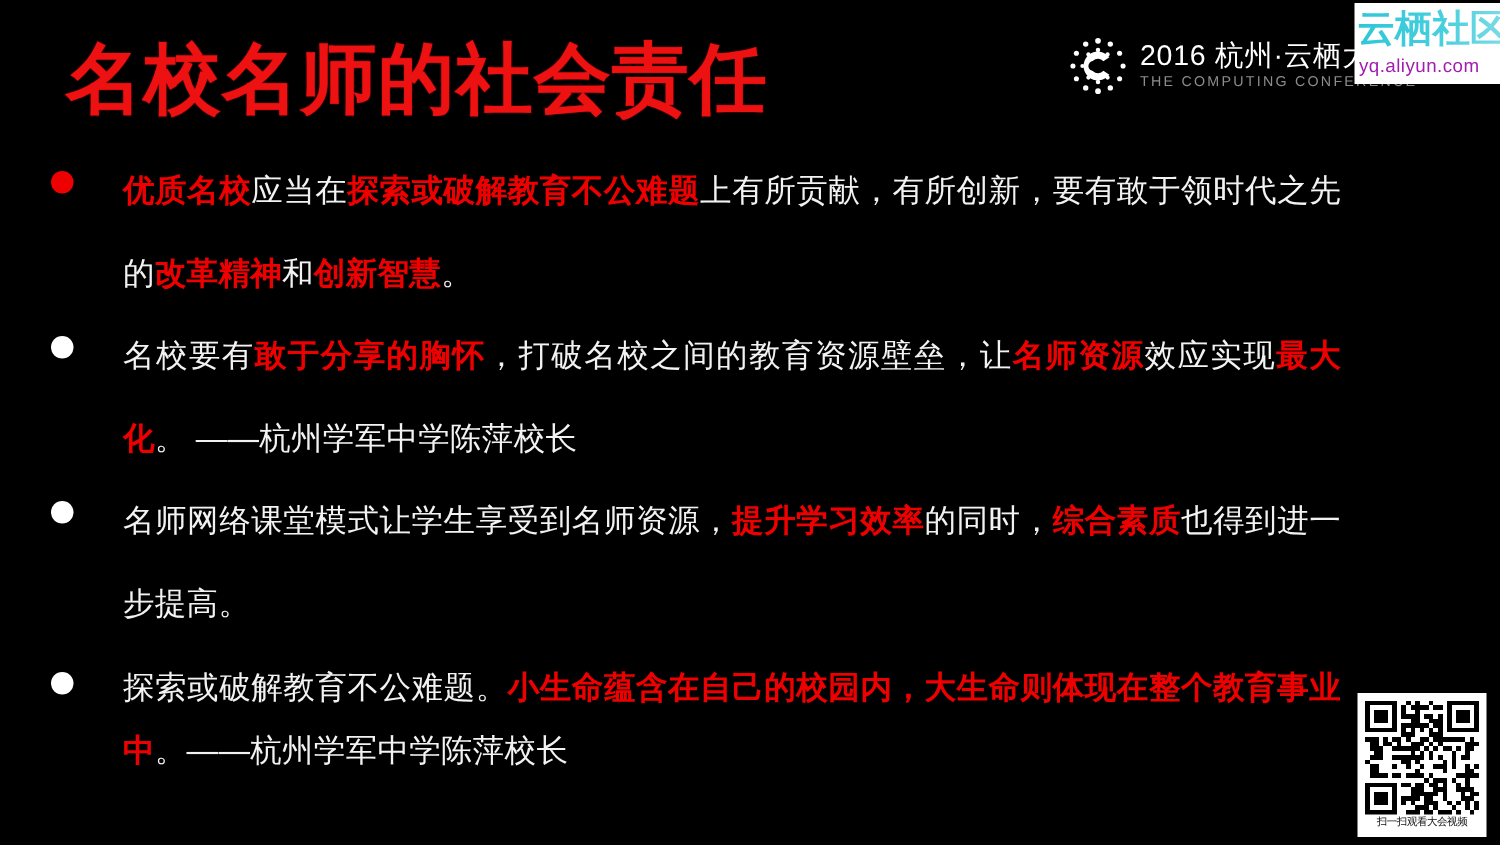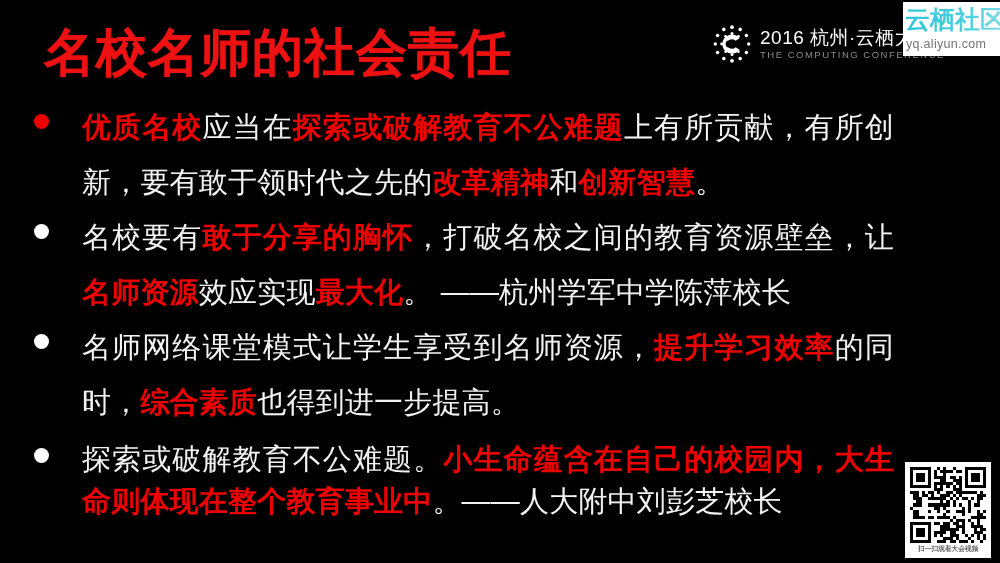--- a/index.html
+++ b/index.html
@@ -103,21 +103,21 @@
     background: linear-gradient(90deg, #2fc6d8 0%, #46cfde 55%, #7fdbe6 100%);
     -webkit-background-clip: text;
     background-clip: text;
     -webkit-text-fill-color: transparent;
   }
   .yq-badge-sub {
     position: absolute;
     left: 3px;
     top: 34px;
     font-size: 12.5px;
-    color: #737373;
+    color: #a21caf;
     line-height: 16px;
     letter-spacing: 0.3px;
     white-space: nowrap;
   }
 
   
   .body-area {
     position: absolute;
     left: 0;
     top: 88px;
@@ -137,21 +137,21 @@
     width: 15px;
     height: 15px;
     border-radius: 50%;
     background: #ffffff;
   }
   .bullet-dot.red {
     background: #ee0000;
   }
   .bullet-text {
     margin-left: 48px;
-    font-size: 29px;
+    font-size: 21px;
     color: #f2f2f2;
     line-height: 55px;
     letter-spacing: 0.2px;
     text-align: justify;
     text-justify: inter-ideograph;
   }
   .bullet-text .hl {
     color: #ee0000;
     font-weight: bold;
   }
@@ -255,21 +255,21 @@
       <div class="bullet-text"><span>名校要有</span><span class="hl">敢于分享的胸怀</span><span>，打破名校之间的教育资源壁垒，让</span><span class="hl">名师资源</span><span>效应实现</span><span class="hl">最大化</span><span>。 ——杭州学军中学陈萍校长</span></div>
     </div>
 
     <div class="bullet" id="bullet-3">
       <span class="bullet-dot" style="background: rgb(255, 255, 255);"></span>
       <div class="bullet-text"><span>名师网络课堂模式让学生享受到名师资源，</span><span class="hl">提升学习效率</span><span>的同时，</span><span class="hl">综合素质</span><span>也得到进一步提高。</span></div>
     </div>
 
     <div class="bullet" id="bullet-4">
       <span class="bullet-dot" style="background: rgb(255, 255, 255);"></span>
-      <div class="bullet-text"><span>探索或破解教育不公难题。</span><span class="hl">小生命蕴含在自己的校园内，大生命则体现在整个教育事业中</span><span>。——人大附中刘彭芝校长</span></div>
+      <div class="bullet-text"><span>探索或破解教育不公难题。</span><span class="hl">小生命蕴含在自己的校园内，大生命则体现在整个教育事业中</span><span>。——杭州学军中学陈萍校长</span></div>
     </div>
 
   </div>
 
   <div class="qr-block">
     <svg class="qr-canvas" viewBox="0 0 25 25" shape-rendering="crispEdges">
       <rect width="25" height="25" fill="#ffffff"></rect>
       <g fill="#000000" id="qr-modules">
           <rect x="0" y="0" width="1" height="1"></rect>
           <rect x="1" y="0" width="1" height="1"></rect>

